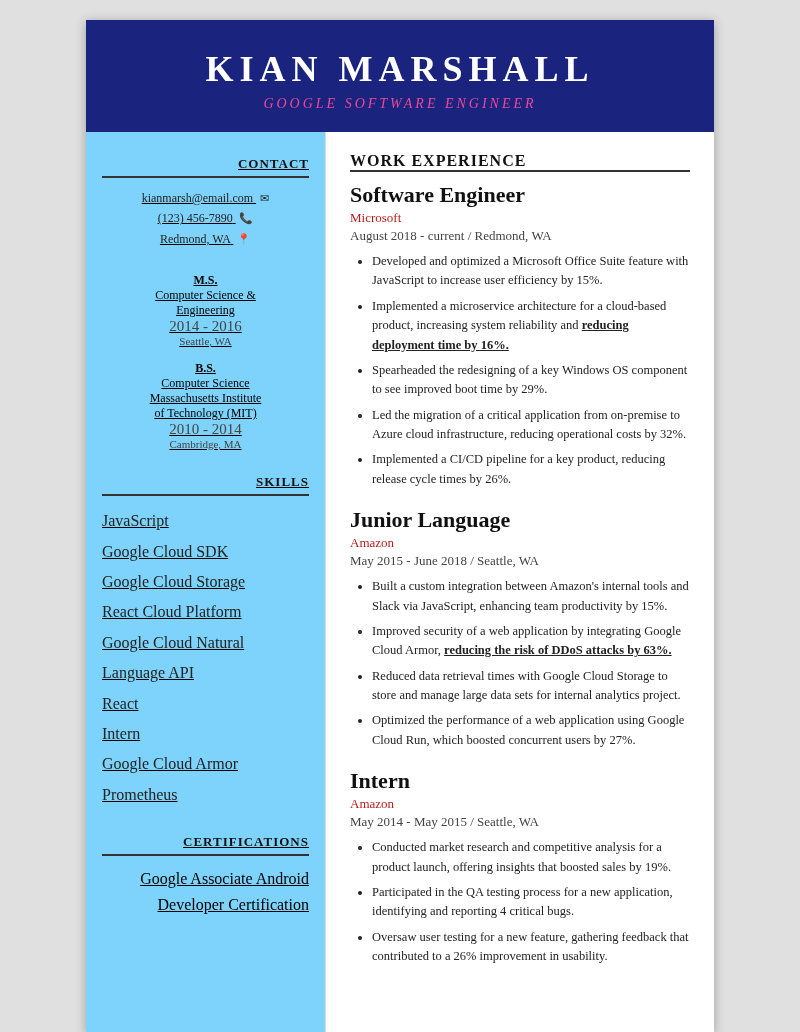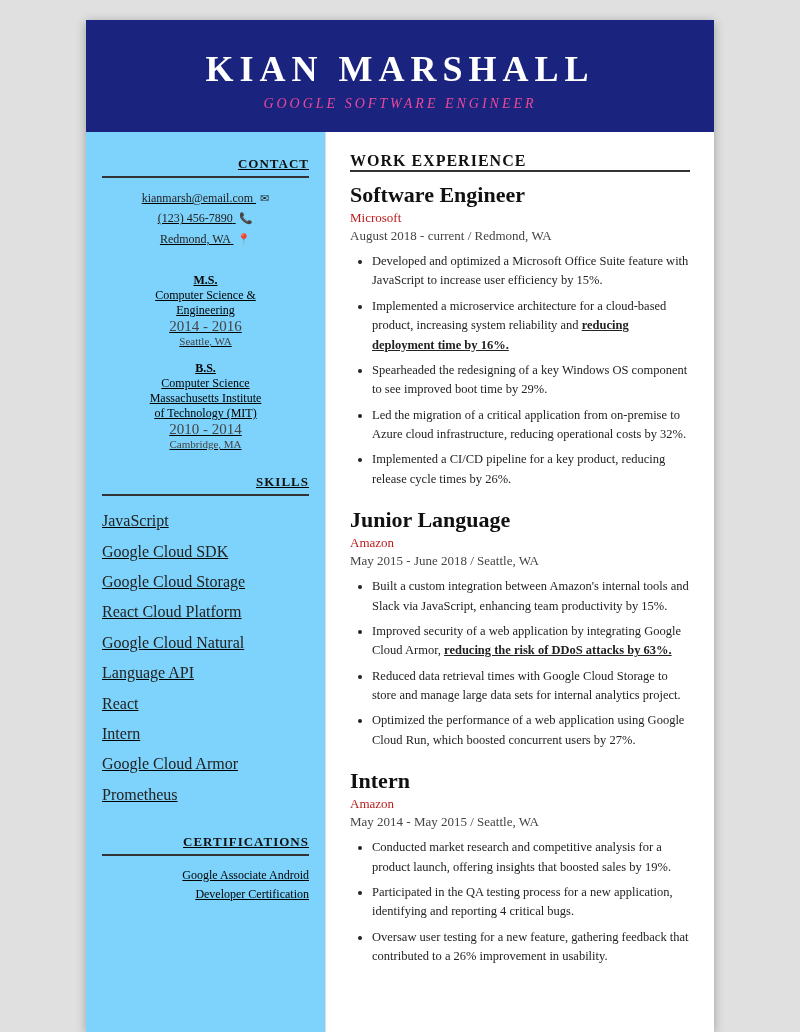--- a/index.html
+++ b/index.html
@@ -95,21 +95,21 @@
       font-size: 11px;
       color: #444;
     }
     .skills-list {
       text-align: left;
       font-size: 16px;
       line-height: 1.9;
       color: #222;
     }
     .cert-text {
-      font-size: 12px;
+      font-size: 16px;
       text-align: right;
       line-height: 1.6;
     }
     
     .section-title {
       font-size: 16px;
       font-weight: bold;
       text-transform: uppercase;
       letter-spacing: 1px;
       margin-bottom: 10px;

